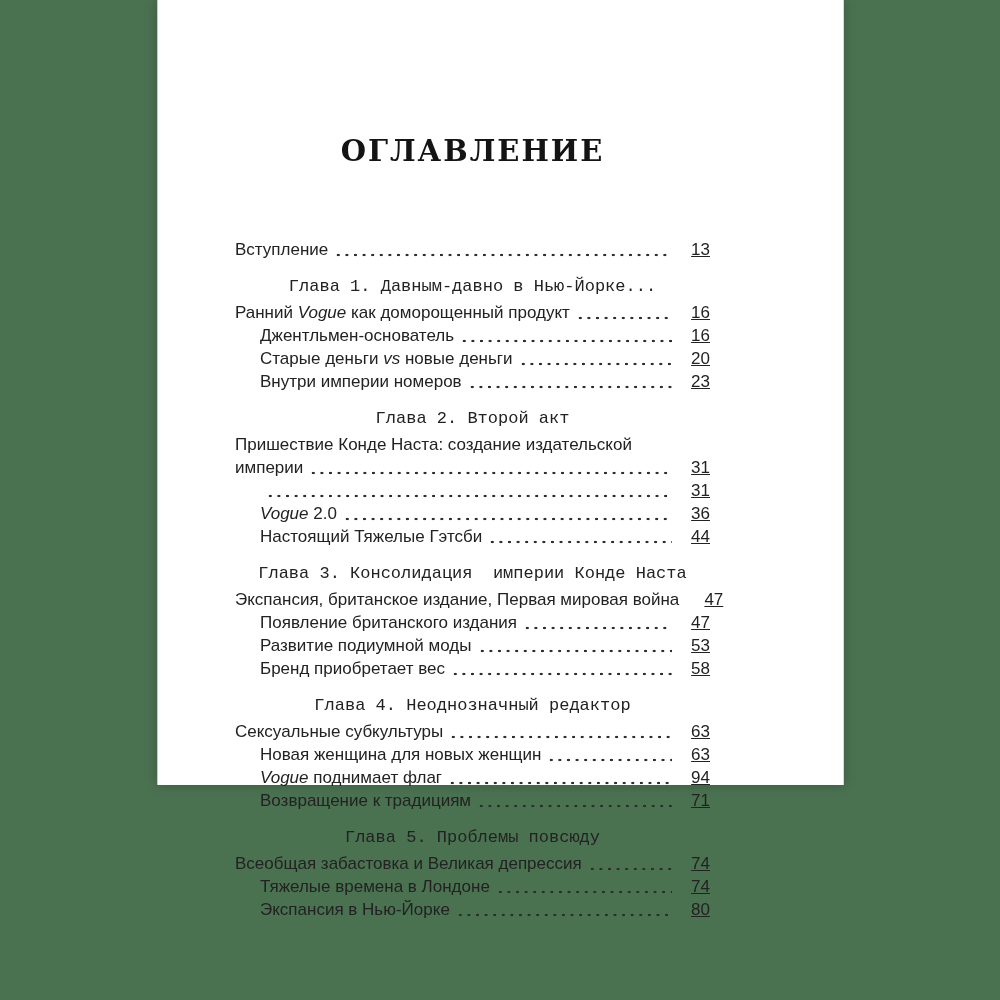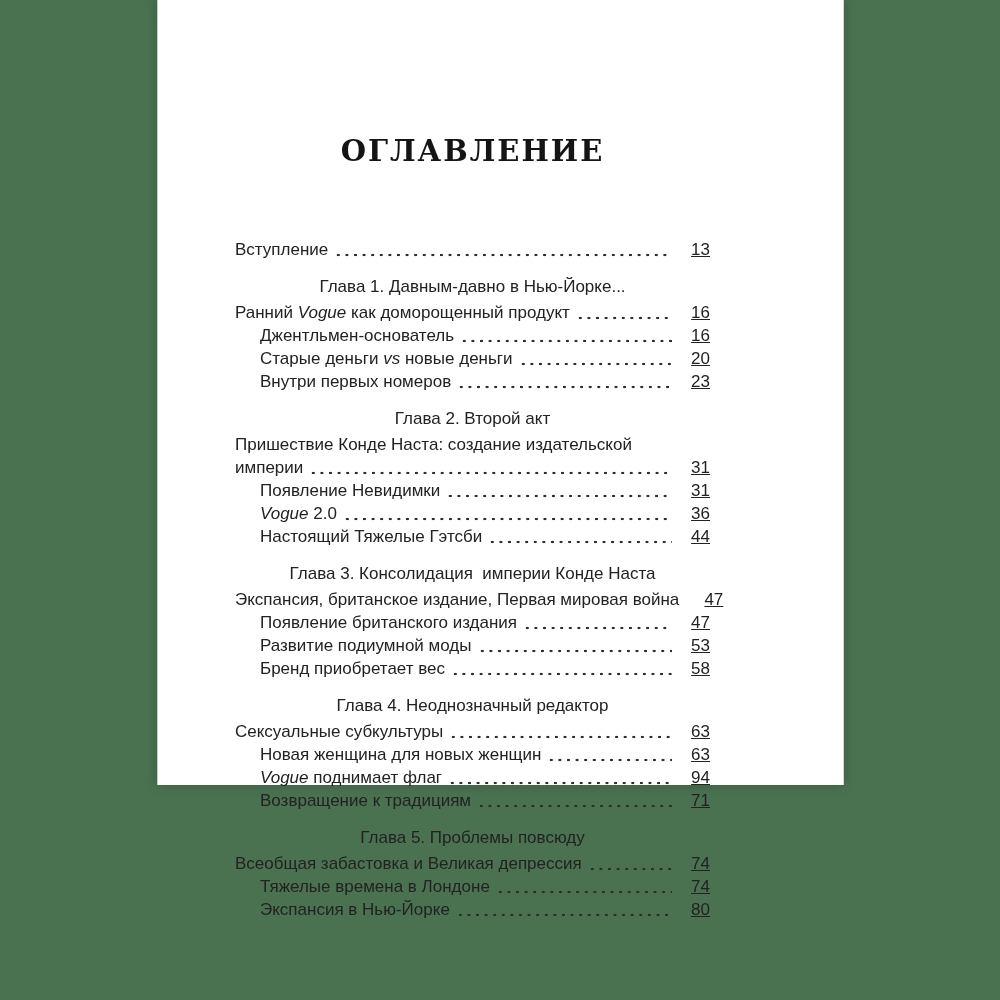--- a/index.html
+++ b/index.html
@@ -41,20 +41,21 @@
   .toc {
     margin-top: 66px;
     font-size: 17px;
     line-height: 23px;
     color: var(--text);
   }
   .chapter-heading {
     text-align: center;
     margin: 14px 0 3px 0;
     white-space: pre-wrap;
+    font-family: Liberation Mono, monospace;
   }
   .row {
     display: flex;
     align-items: baseline;
   }
   .row.sub { padding-left: 25px; }
   .label { white-space: nowrap; }
   .label i { font-style: italic; }
   .dots {
     flex: 1 1 auto;
@@ -95,35 +96,34 @@
           <span class="label"><span>Джентльмен-основатель</span></span>
           <span class="dots"></span>
           <span class="pg">16</span>
         </div>
         <div class="row sub">
           <span class="label"><span>Старые деньги </span><i>vs</i><span> новые деньги</span></span>
           <span class="dots"></span>
           <span class="pg">20</span>
         </div>
         <div class="row sub">
-          <span class="label"><span>Внутри первых номеров</span></span>
+          <span class="label"><span>Внутри империи номеров</span></span>
           <span class="dots"></span>
           <span class="pg">23</span>
         </div>
         <div class="chapter-heading">Глава 2. Второй акт</div>
         <div class="row">
           <span class="label"><span>Пришествие Конде Наста: создание издательской</span></span>
         </div>
         <div class="row">
           <span class="label"><span>империи</span></span>
           <span class="dots"></span>
           <span class="pg">31</span>
         </div>
         <div class="row sub">
-          <span class="label"><span>Появление Невидимки</span></span>
           <span class="dots"></span>
           <span class="pg">31</span>
         </div>
         <div class="row sub">
           <span class="label"><i>Vogue</i><span> 2.0</span></span>
           <span class="dots"></span>
           <span class="pg">36</span>
         </div>
         <div class="row sub">
           <span class="label"><span>Настоящий Тяжелые Гэтсби</span></span>

